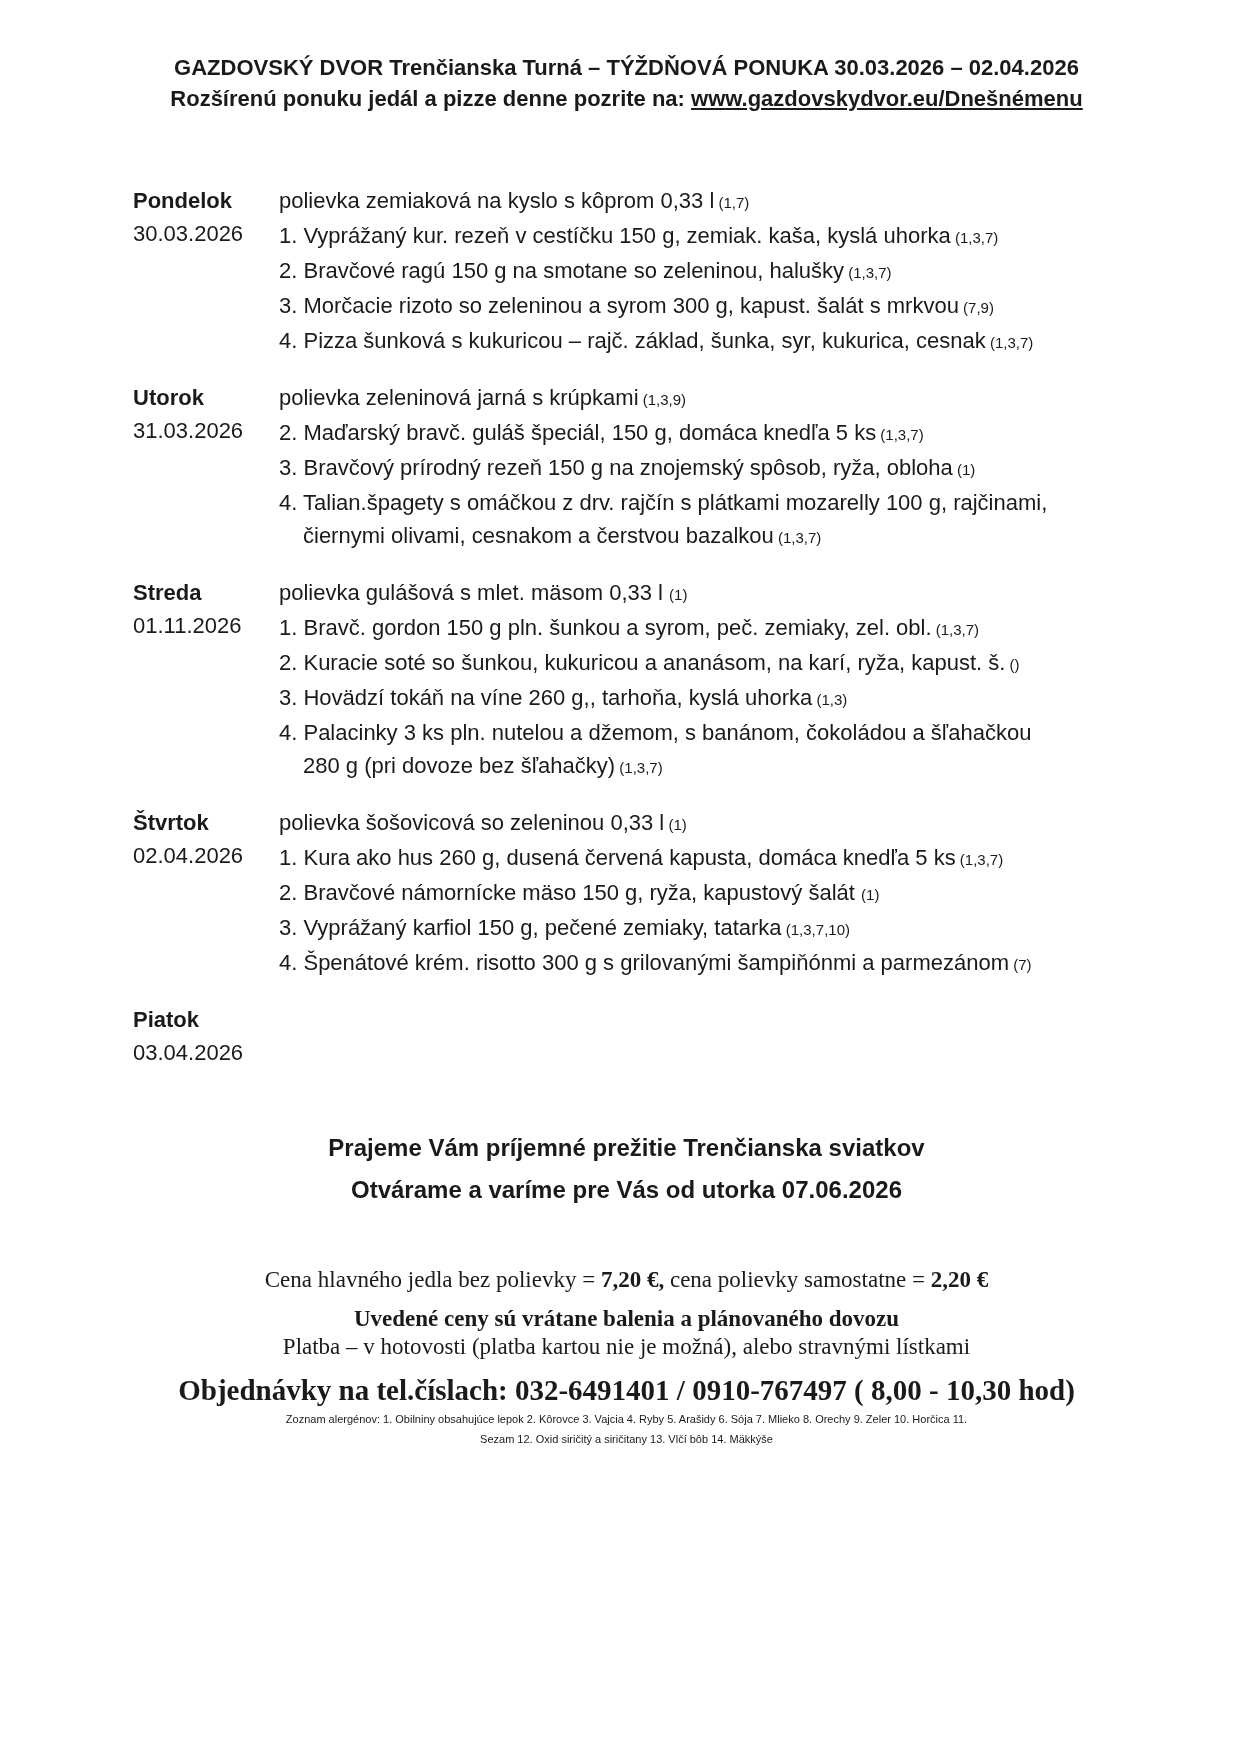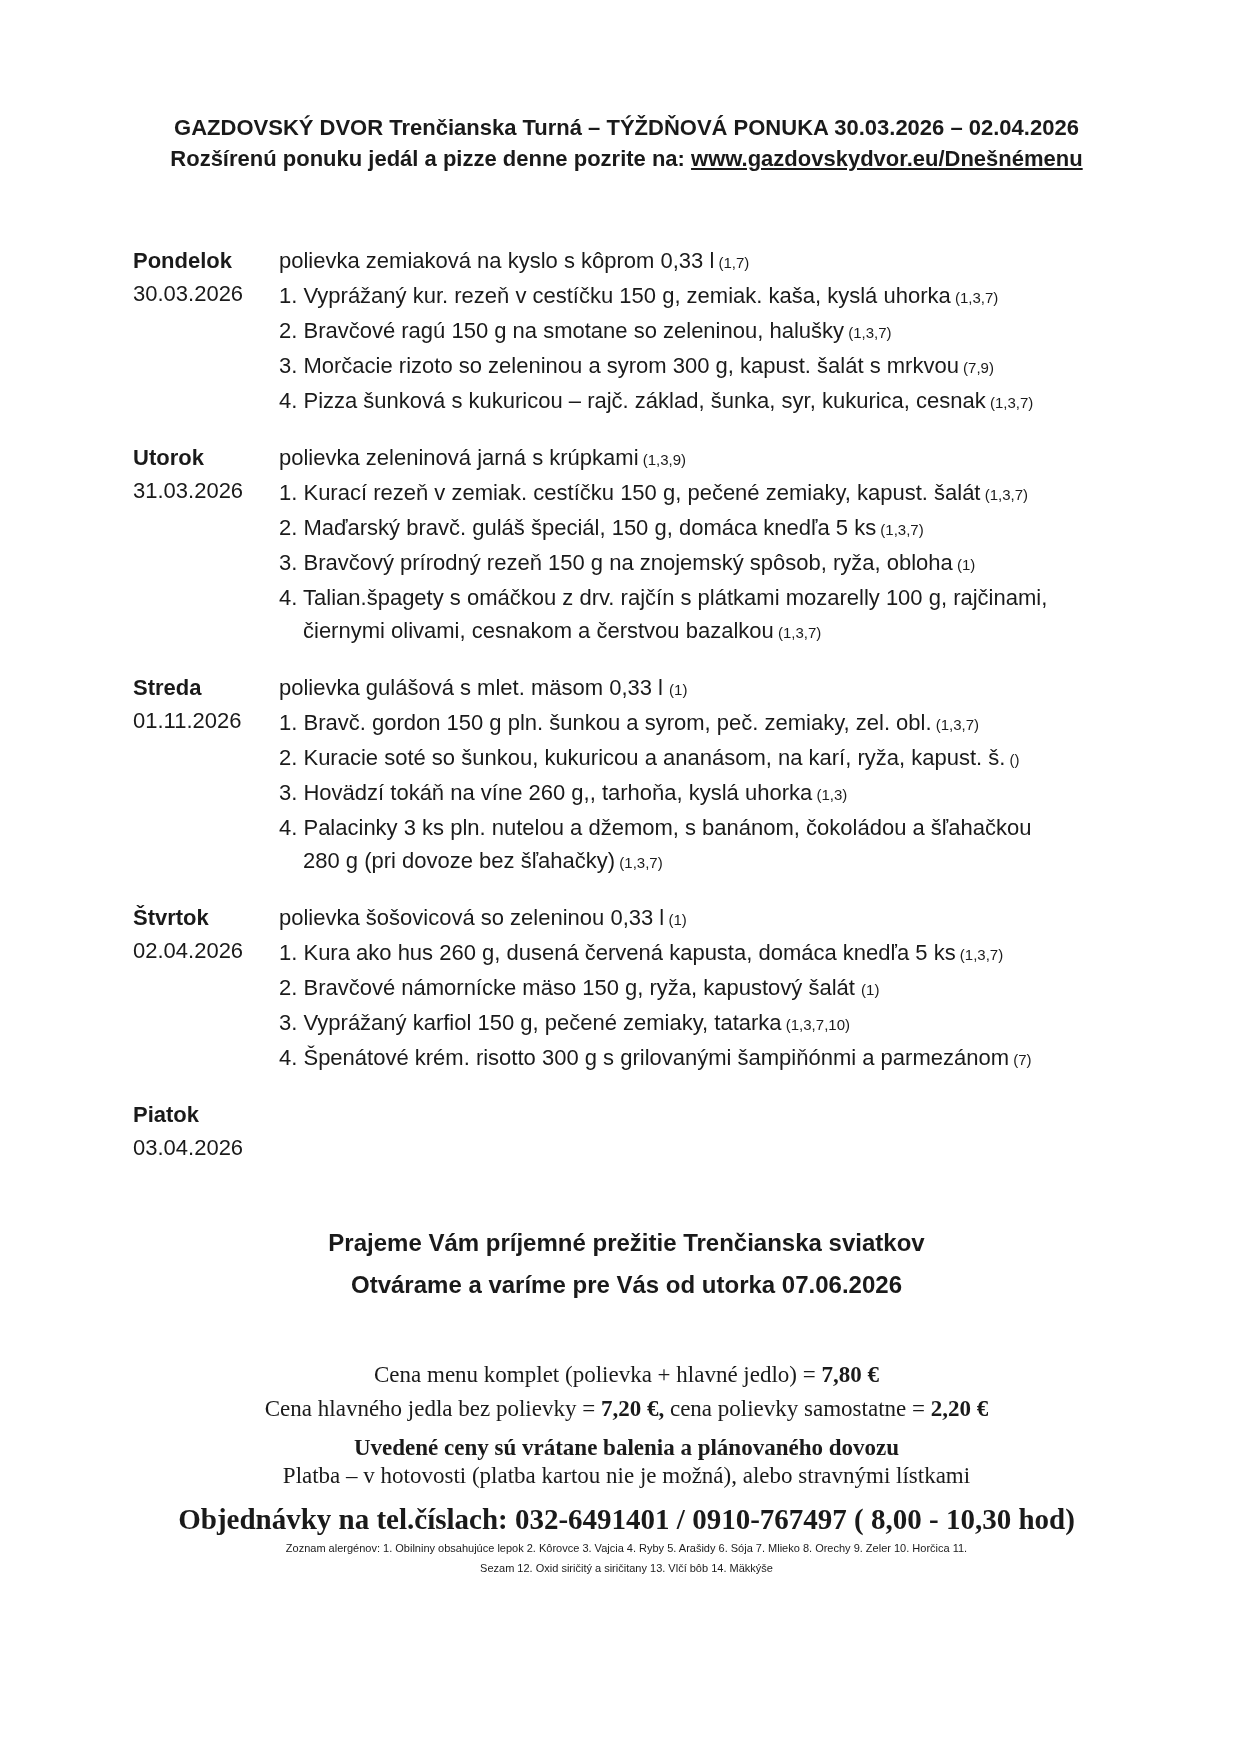--- a/index.html
+++ b/index.html
@@ -6,22 +6,21 @@
   html, body { background: #ffffff; }
   body {
     width: 1240px;
     height: 1754px;
     font-family: "Liberation Sans", sans-serif;
     color: #1a1a1a;
     position: relative;
     overflow: hidden;
   }
   .page {
-    padding: 76px 120px 0 133px;
-    margin-top: 36px;
+    padding: 52px 120px 0 133px;
   }
   
   .doc-header { text-align: center; font-weight: bold; font-size: 22px; line-height: 31px; }
   .doc-header .url { text-decoration: underline; }
   
   .menu { margin-top: 70px; }
   .day-row { display: flex; margin-bottom: 22px; gap: 16px; }
   .day-col { width: 130px; flex: 0 0 130px; font-size: 22px; line-height: 33px; }
   .day-name { font-weight: bold; }
   .items-col { flex: 1; font-size: 22px; line-height: 33px; }
@@ -61,21 +60,20 @@
         </div>
   </div>
 
   <div class="day-row">
     <div class="day-col">
       <div class="day-name">Utorok</div>
       <div class="day-date">31.03.2026</div>
     </div>
     <div class="items-col">
           <div class="menu-line"><span>polievka zeleninová jarná s krúpkami</span><span class="alg"> (1,3,9)</span></div>
-          <div class="menu-line"><span>1. Kurací rezeň v zemiak. cestíčku 150 g, pečené zemiaky, kapust. šalát</span><span class="alg"> (1,3,7)</span></div>
           <div class="menu-line"><span>2. Maďarský bravč. guláš špeciál, 150 g, domáca knedľa 5 ks</span><span class="alg"> (1,3,7)</span></div>
           <div class="menu-line"><span>3. Bravčový prírodný rezeň 150 g  na znojemský spôsob, ryža, obloha</span><span class="alg"> (1)</span></div>
           <div class="menu-line"><span>4. Talian.špagety s omáčkou z drv. rajčín s plátkami mozarelly 100 g, rajčinami,</span></div>
           <div class="menu-line indent"><span>čiernymi olivami, cesnakom a čerstvou bazalkou</span><span class="alg"> (1,3,7)</span></div>
         </div>
   </div>
 
   <div class="day-row">
     <div class="day-col">
       <div class="day-name">Streda</div>
@@ -112,21 +110,20 @@
     </div>
   </div>
 </div>
 
   <div class="easter">
     <div>Prajeme Vám príjemné prežitie Trenčianska sviatkov</div>
     <div>Otvárame a varíme pre Vás od utorka 07.06.2026</div>
   </div>
 
   <div class="pricing">
-    <div><span>Cena menu komplet (polievka + hlavné jedlo) = </span><span style="font-weight: bold;">7,80 €</span></div>
     <div><span>Cena hlavného jedla bez polievky = </span><span style="font-weight: bold;">7,20 €,</span><span> cena polievky samostatne = </span><span style="font-weight: bold;">2,20 €</span></div>
     <div class="note-bold">Uvedené ceny sú vrátane balenia a plánovaného dovozu</div>
     <div class="note-plain">Platba – v hotovosti (platba kartou nie je možná), alebo stravnými lístkami</div>
   </div>
 
   <div class="orders">Objednávky na tel.číslach: 032-6491401  /   0910-767497 ( 8,00 - 10,30 hod)</div>
 
   <div class="allergen-footer">
       <div>Zoznam alergénov: 1. Obilniny obsahujúce lepok 2. Kôrovce 3. Vajcia 4. Ryby 5. Arašidy  6. Sója 7. Mlieko  8. Orechy 9. Zeler 10. Horčica 11.</div>
       <div>Sezam 12. Oxid siričitý a siričitany 13. Vlčí bôb 14. Mäkkýše</div>

